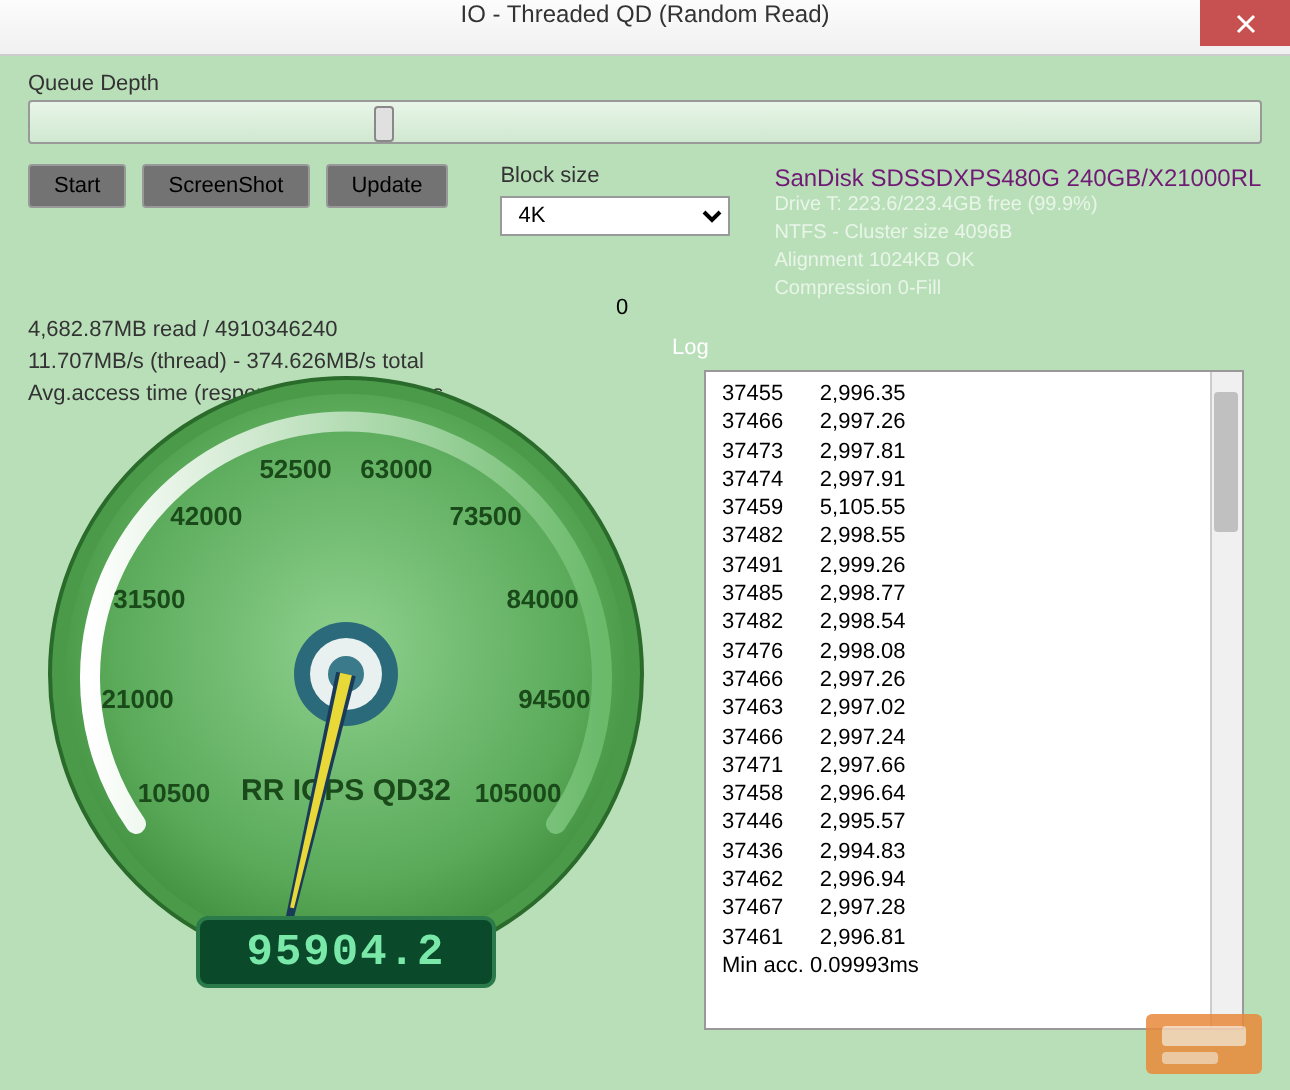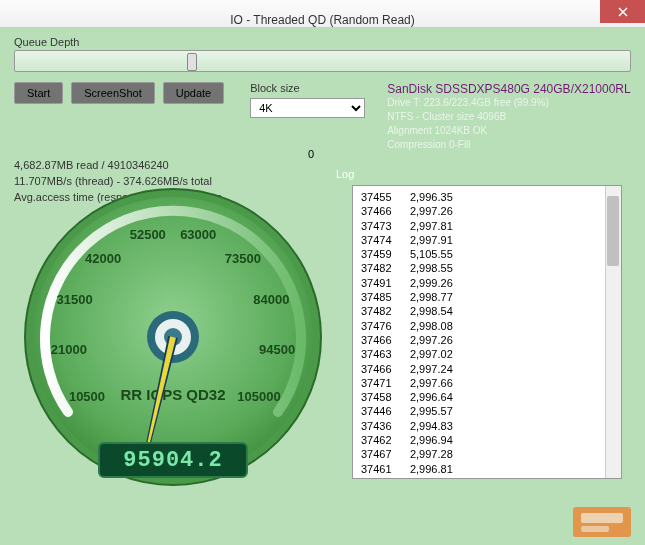--- a/index.html
+++ b/index.html
@@ -1,41 +1,41 @@
 <!DOCTYPE html>
 <html><head>
 <meta charset="utf-8">
 <style>
 *{box-sizing:border-box;margin:0;padding:0;font-family:'Segoe UI',Tahoma,sans-serif}
 body{background:#b9dfb9;width:645px;height:545px;overflow:hidden;position:relative}
-.titlebar{height:28px;background:linear-gradient(#fcfcfc,#f0f0f0);display:flex;align-items:flex-end;justify-content:center;position:relative;border-bottom:1px solid #ccc}
+.titlebar{height:28px;background:linear-gradient(#fcfcfc,#f0f0f0);display:flex;align-items:flex-start;justify-content:center;position:relative;border-bottom:1px solid #ccc}
 .title{font-size:12px;color:#333}
 .close-btn{position:absolute;right:0;top:0;width:45px;height:23px;background:#c75050;color:#fff;display:flex;align-items:center;justify-content:center;font-size:12px;cursor:pointer}
 .content{padding:8px 14px;color:#333}
 .label{font-size:11px;color:#333;margin-bottom:2px}
 .slider-track{height:22px;background:linear-gradient(#e8f5e8,#d0e8d0);border:1px solid #999;border-radius:2px;position:relative;margin-bottom:10px}
 .slider-thumb{position:absolute;left:28%;top:2px;width:10px;height:18px;background:#e0e0e0;border:1px solid #888;border-radius:2px;cursor:pointer}
 .btn-row{display:flex;gap:8px;margin-bottom:6px;align-items:flex-start}
 .btn{padding:4px 12px;font-size:11px;background:#737373;border:1px solid #999;border-radius:2px;cursor:pointer}
 .block-sec{margin-left:18px}
 .block-lbl{font-size:11px;margin-bottom:4px}
 .select{width:115px;padding:2px 4px;font-size:11px;border:1px solid #999;background:#fff}
 .dev-info{margin-left:14px;flex:1}
 .dev-title{font-size:12px;color:#701a75;font-weight:400}
 .dev-line{font-size:10px;color:#e8f5e8;line-height:1.4}
 .stats{font-size:11px;line-height:1.45;margin-top:2px}
 .zero{position:absolute;left:308px;top:148px;font-size:11px}
 .log-label{font-size:11px;color:#fff;position:absolute;left:336px;top:168px}
-.log-box{position:absolute;left:352px;top:185px;width:270px;height:294px;background:#fff;border:1px solid #999;font-size:11px;font-family:'Segoe UI',sans-serif;padding:4px 8px;overflow:hidden}
+.log-box{position:absolute;left:352px;top:185px;width:270px;height:330px;background:#fff;border:1px solid #999;font-size:11px;font-family:'Segoe UI',sans-serif;padding:4px 8px;overflow:hidden}
 .log-row{white-space:pre;line-height:1.3}
 .scroll{position:absolute;right:0;top:0;bottom:0;width:16px;background:#f0f0f0;border-left:1px solid #ccc}
 .scroll-thumb{position:absolute;top:10px;right:2px;width:12px;height:70px;background:#c0c0c0;border-radius:2px}
 .gauge-wrap{position:absolute;left:18px;top:182px;width:310px;height:340px}
 .gauge{width:310px;height:310px;position:relative}
-.lcd{position:absolute;bottom:44px;left:50%;transform:translateX(-50%);width:150px;height:36px;background:#0a4a2a;border:2px solid #2a7a4a;border-radius:6px;display:flex;align-items:center;justify-content:center;font-family:'Courier New',monospace;font-size:22px;color:#7ae8a8;letter-spacing:1px;font-weight:bold}
+.lcd{position:absolute;bottom:28px;left:50%;transform:translateX(-50%);width:150px;height:36px;background:#0a4a2a;border:2px solid #2a7a4a;border-radius:6px;display:flex;align-items:center;justify-content:center;font-family:'Courier New',monospace;font-size:22px;color:#7ae8a8;letter-spacing:1px;font-weight:bold}
 .watermark{position:absolute;right:14px;bottom:8px;width:58px;height:30px;background:#e88a3a;border-radius:3px;opacity:0.85}
 .watermark::before{content:'';position:absolute;left:8px;top:6px;width:42px;height:10px;background:#fff;opacity:0.6;border-radius:2px}
 .watermark::after{content:'';position:absolute;left:8px;bottom:5px;width:28px;height:6px;background:#fff;opacity:0.5;border-radius:2px}
 </style>
 </head>
 <body>
 
 <div class="titlebar">
   <span class="title">IO - Threaded QD (Random Read)</span>
   <div class="close-btn">

